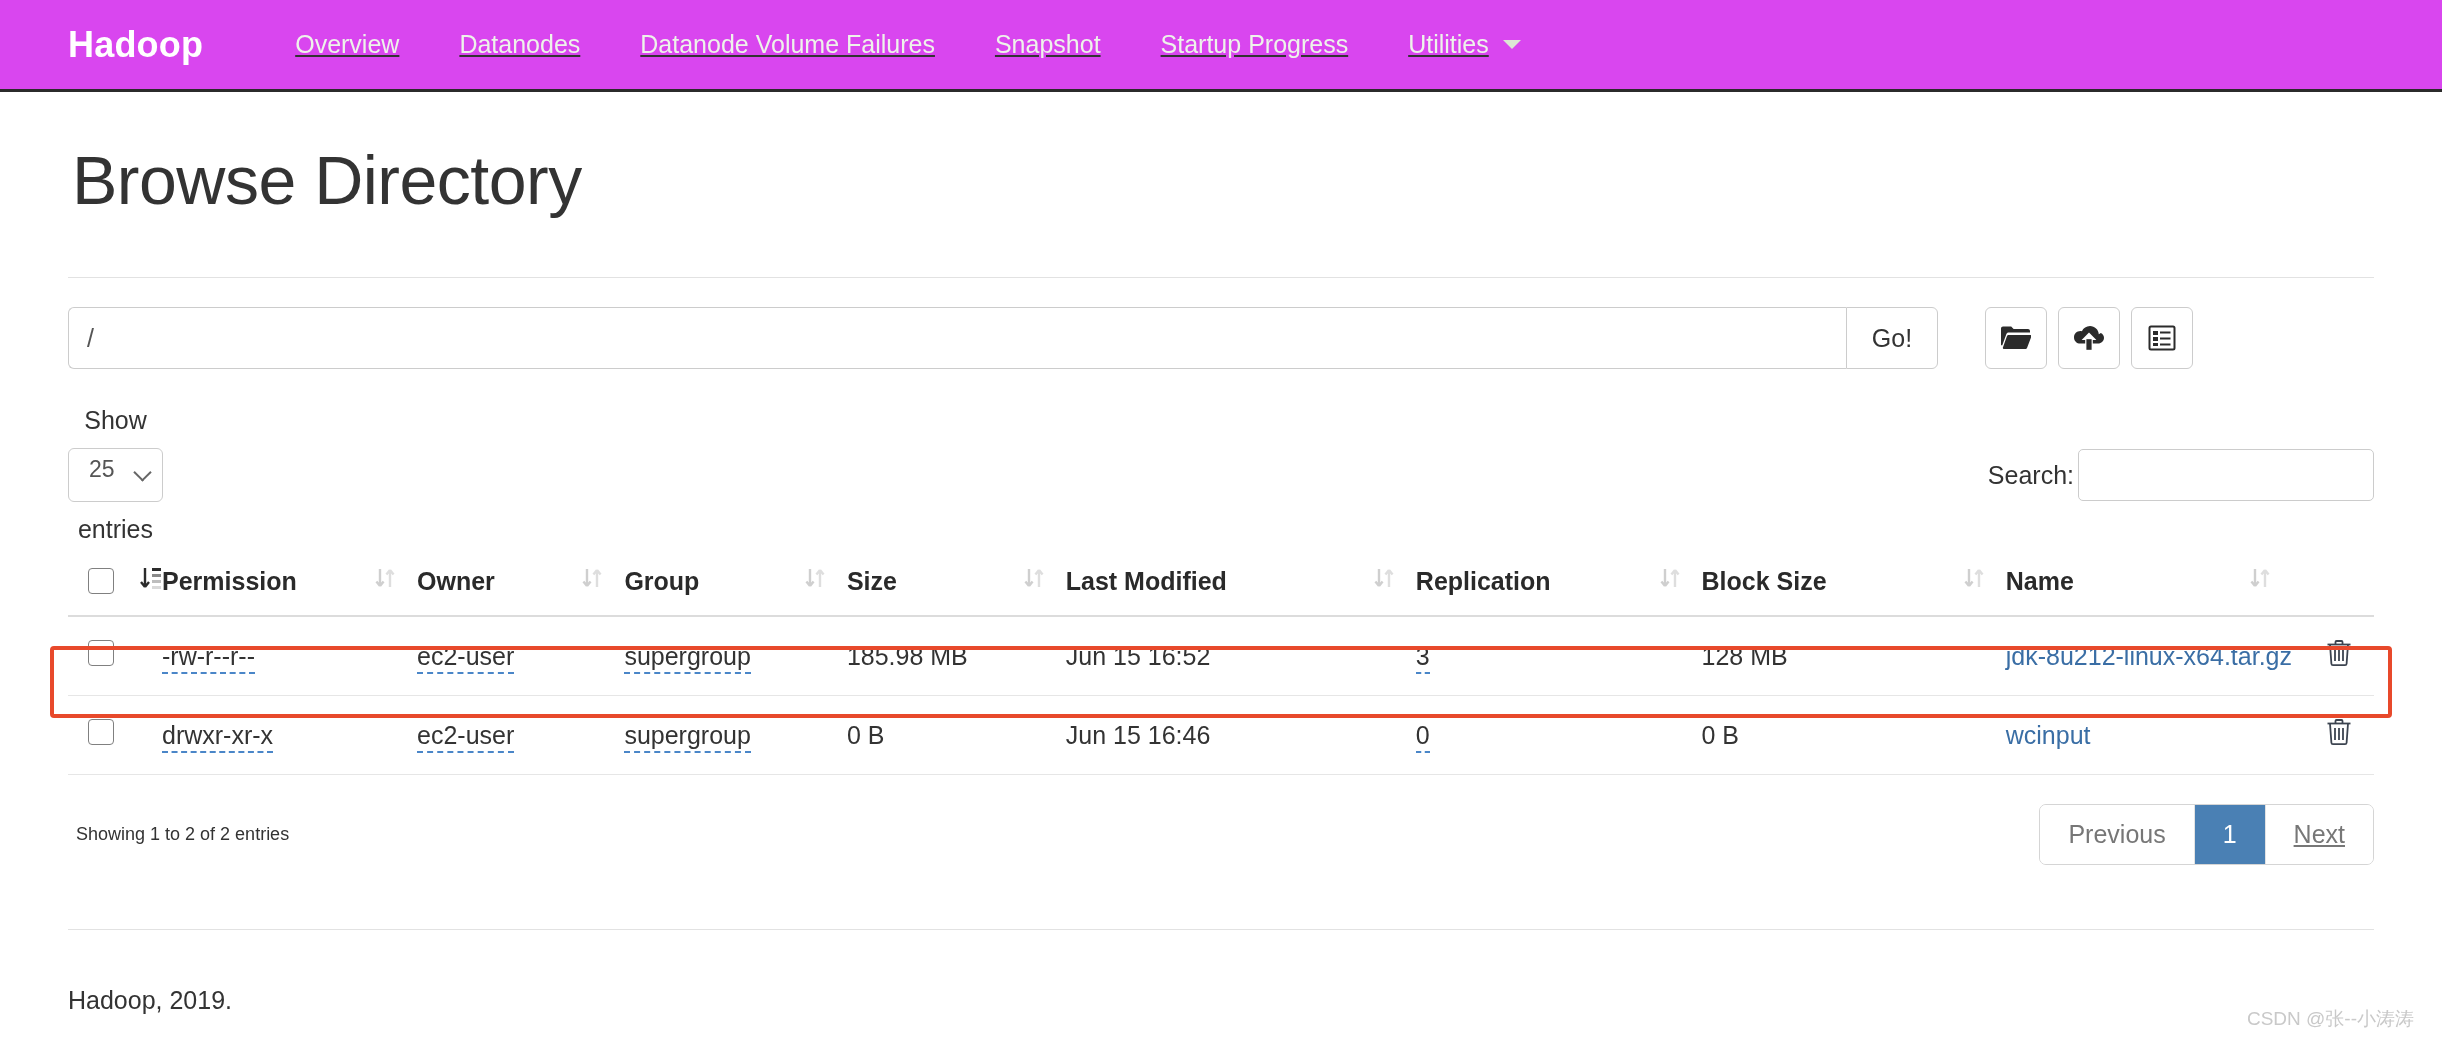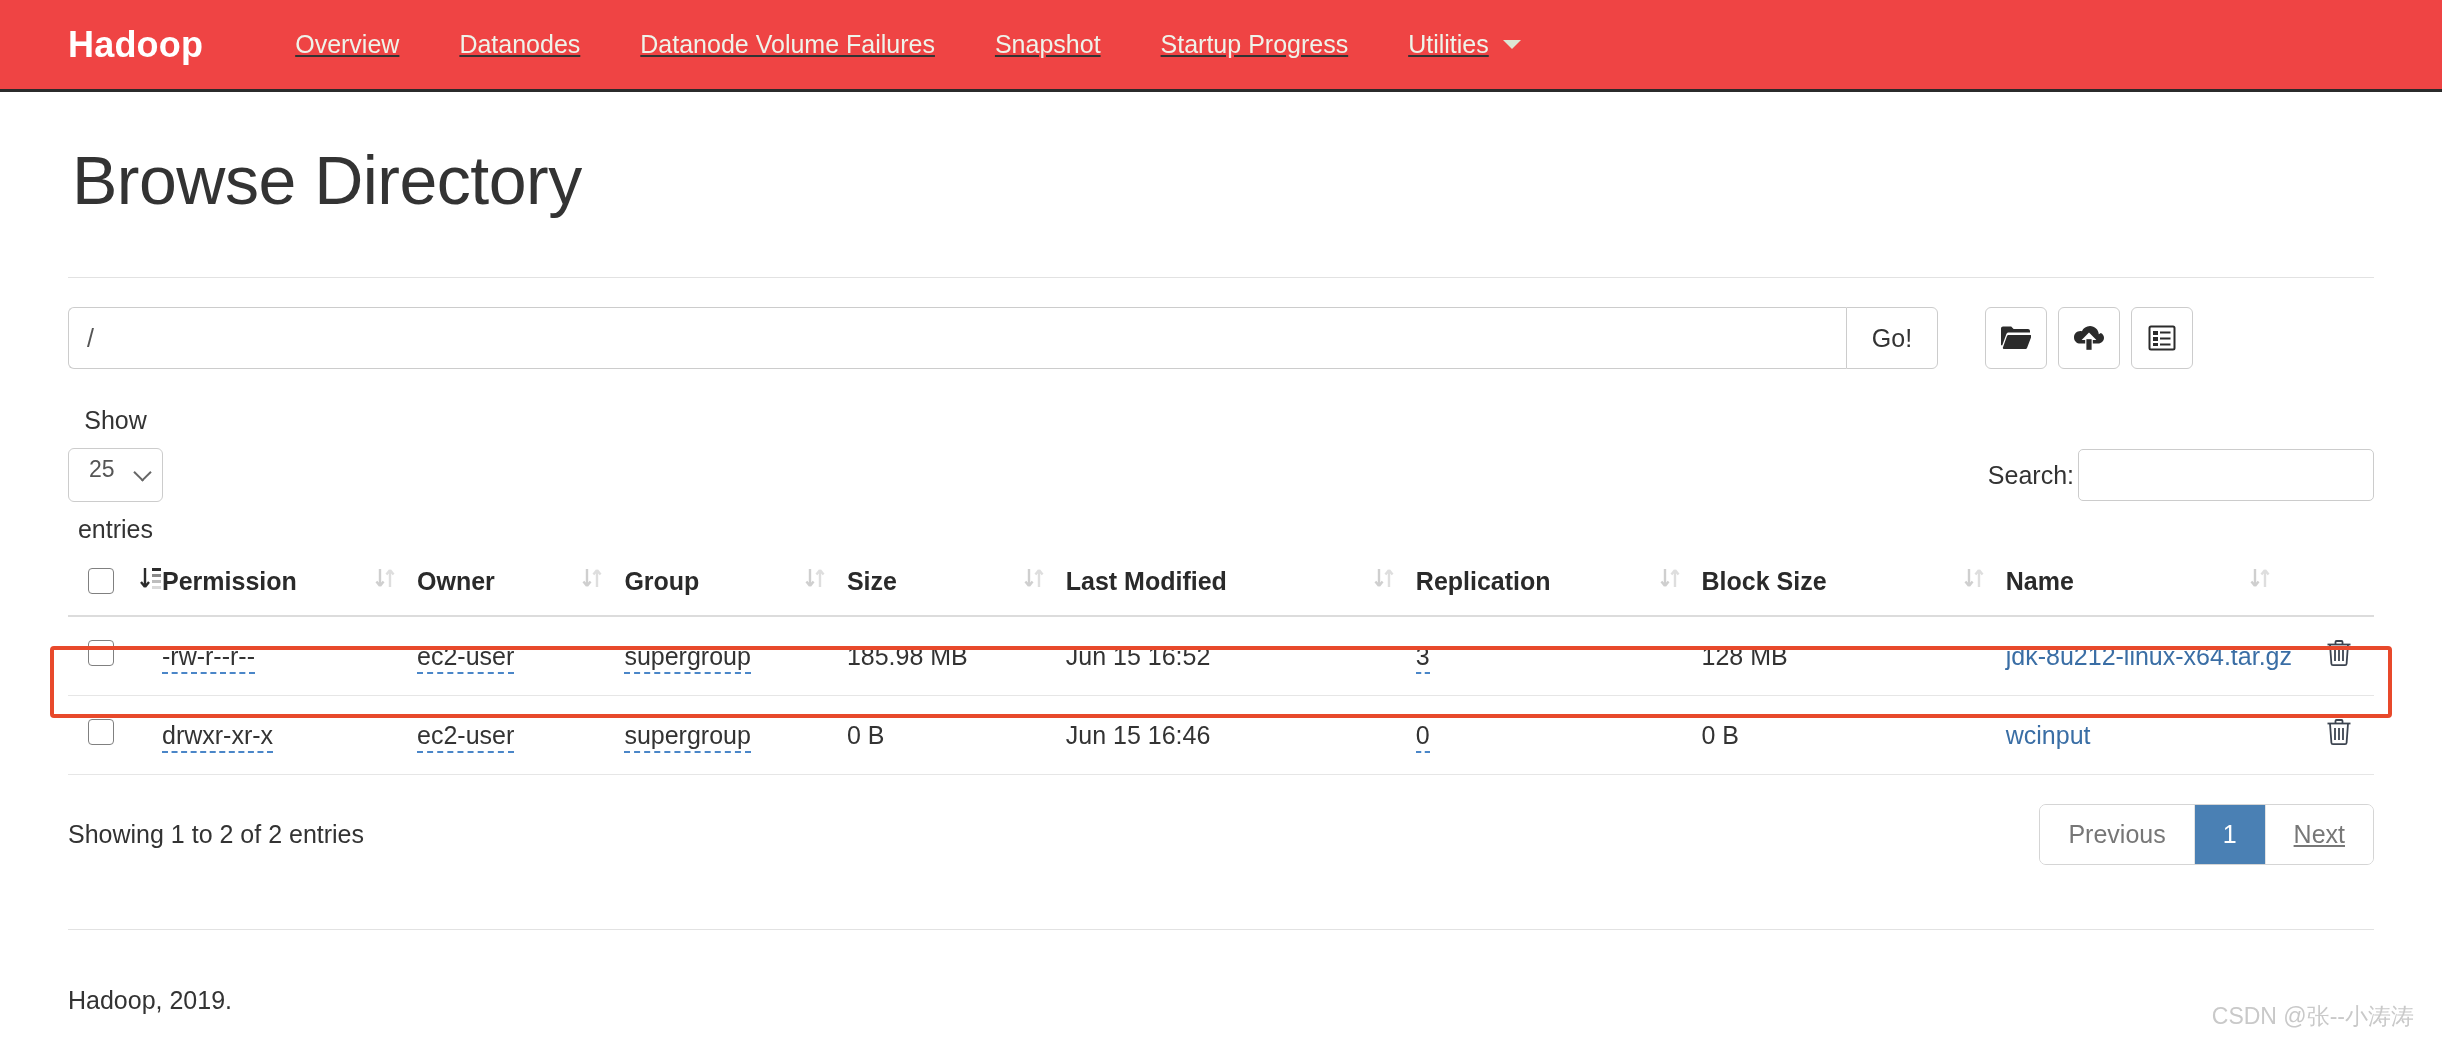--- a/index.html
+++ b/index.html
@@ -10,21 +10,21 @@
     background: #ffffff;
     font-family: "Liberation Sans", sans-serif;
     color: #333333;
     overflow: hidden;
     position: relative;
   }
 
   
   .navbar {
     height: 92px;
-    background: #ef4444;
+    background: #d946ef;
     border-bottom: 3px solid #2b2b2b;
     display: flex;
     align-items: center;
     padding-left: 68px;
   }
   .brand {
     color: #ffffff;
     font-size: 36px;
     font-weight: bold;
     letter-spacing: 0.2px;
@@ -264,21 +264,21 @@
     z-index: 5;
   }
 
   
   .table-footer {
     display: flex;
     align-items: center;
     justify-content: space-between;
     margin-top: 29px;
   }
-  .info-text { font-size: 25px; color: #333333; }
+  .info-text { font-size: 18px; color: #333333; margin-left: 8px; }
   .pagination {
     display: flex;
     border: 1px solid #d5d5d5;
     border-radius: 7px;
     overflow: hidden;
   }
   .page-btn {
     font-size: 25px;
     font-family: "Liberation Sans", sans-serif;
     color: #777777;
@@ -303,21 +303,21 @@
   }
   .footer-text {
     font-size: 25px;
     color: #333333;
     margin-top: 56px;
   }
   .watermark {
     position: absolute;
     right: 28px;
     bottom: 10px;
-    font-size: 23px;
+    font-size: 19px;
     color: #c9c9c9;
     white-space: nowrap;
   }
 </style>
 </head>
 <body>
 
 <div class="navbar">
   <div class="brand">Hadoop</div>
   <div class="nav-links">

